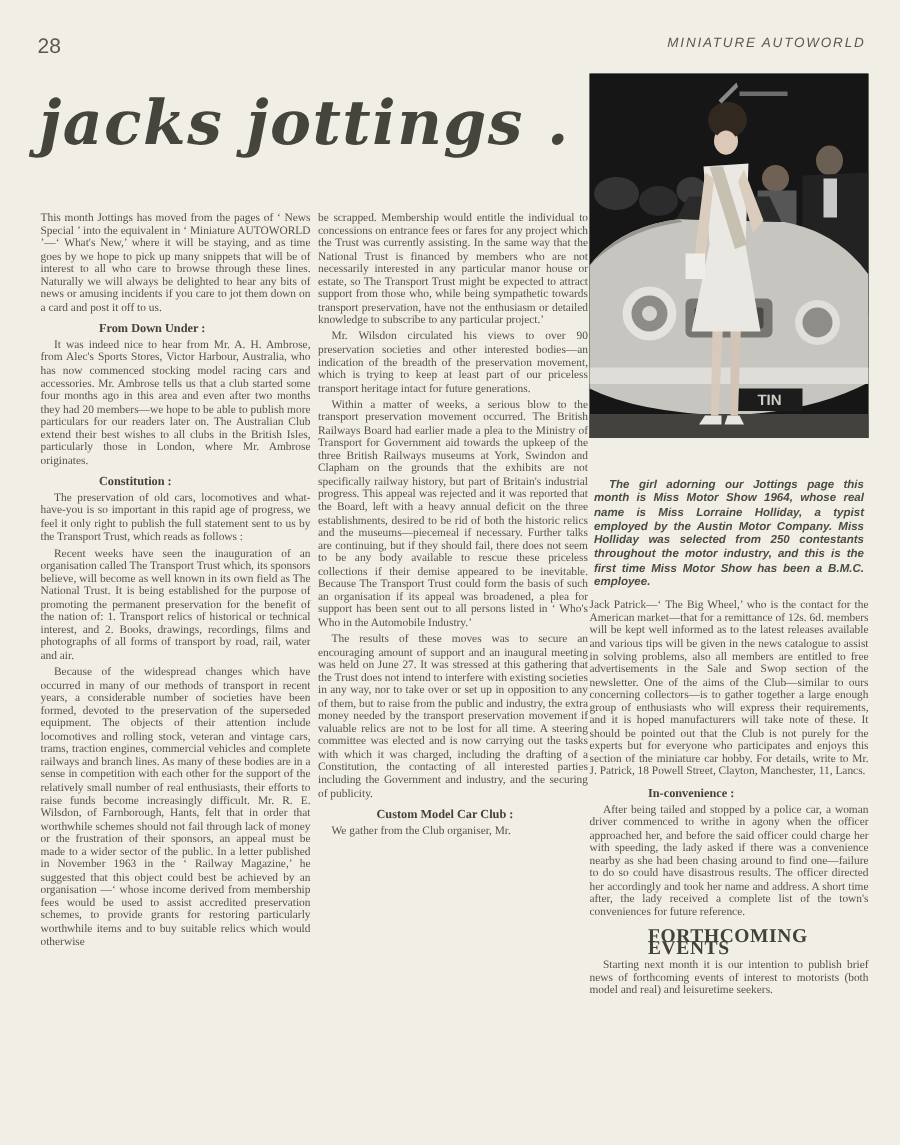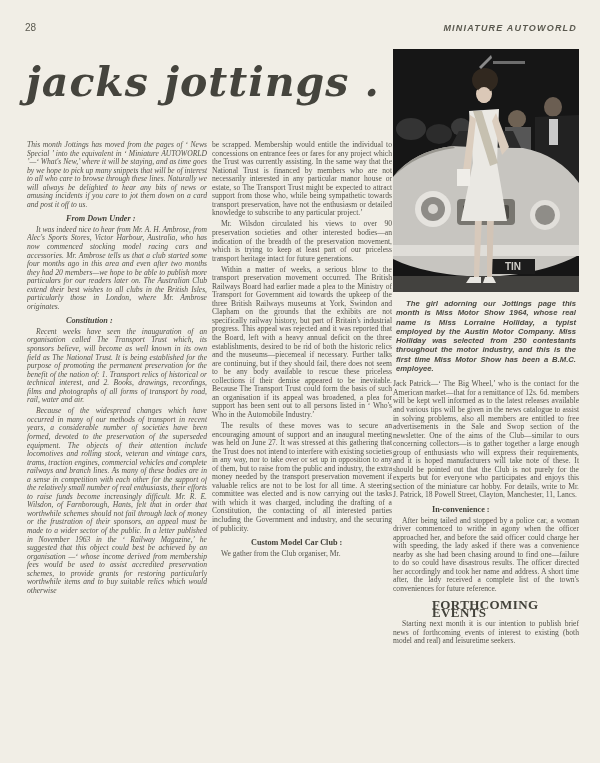--- a/index.html
+++ b/index.html
@@ -1,41 +1,41 @@
 <!DOCTYPE html>
 <html><head>
 <meta charset="utf-8">
 <style>
   html,body{margin:0;padding:0;}
   body{width:600px;height:763px;background:#f1eee6;position:relative;overflow:hidden;
        font-family:"Liberation Serif",serif;}
   .page{position:absolute;inset:0;background:#f1eee6;}
 
-  .page-num{position:absolute;left:25px;top:22px;font-size:10px;color:#5a594f;
+  .page-num{position:absolute;left:25px;top:22px;font-size:14px;color:#5a594f;
             font-family:"Liberation Sans",sans-serif;}
-  .mag-title{position:absolute;right:23px;top:23px;font-size:9px;font-style:italic;font-weight:bold;
+  .mag-title{position:absolute;right:23px;top:23px;font-size:9px;font-style:italic;font-weight:normal;
              letter-spacing:1.2px;color:#5a594f;font-family:"Liberation Sans",sans-serif;}
 
   .title{position:absolute;left:26px;top:60px;font-size:41px;line-height:44px;
          font-family:"DejaVu Serif",serif;font-style:italic;font-weight:bold;
          color:#45443d;letter-spacing:1px;white-space:nowrap;}
 
   .col{position:absolute;width:180px;font-size:7.6px;line-height:8.55px;text-align:justify;
        color:#53524a;height:605px;overflow:hidden;}
   .col p{margin:0 0 2.5px 0;}
   .col p.ind{text-indent:9px;}
   .subhead{font-size:8.2px;font-weight:bold;color:#43423a;margin:5.5px 0 2.5px 0;padding-left:39px;}
   .subhead.caps{font-size:13px;letter-spacing:0.4px;margin-top:7px;}
 
-  .col1{left:27px;top:141px;font-style:italic;}
+  .col1{left:27px;top:141px;}
   .col2{left:212px;top:141px;}
 
   .col3wrap{position:absolute;left:393px;top:49px;width:186px;}
   .photo{width:186px;height:243px;display:block;background:#191919;}
-  .caption{margin-top:7px;padding:0 3px;font-family:"Liberation Sans",sans-serif;
+  .caption{margin-top:26px;padding:0 3px;font-family:"Liberation Sans",sans-serif;
            font-style:italic;font-weight:bold;font-size:7.7px;line-height:9.3px;
            text-align:justify;color:#4c4b44;}
   .caption p{margin:0;text-indent:10px;}
   .col3text{margin-top:7px;width:186px;font-size:7.6px;line-height:8.55px;text-align:justify;
             color:#53524a;}
   .col3text p{margin:0 0 2.5px 0;}
   .col3text p.ind{text-indent:9px;}
 </style>
 </head>
 <body>
@@ -45,20 +45,21 @@
   <div class="page-num">28</div>
   <div class="mag-title">MINIATURE AUTOWORLD</div>
 
   <div class="title">jacks jottings . . .</div>
 
   <div class="col col1">
     <p>This month Jottings has moved from the pages of ‘ News Special ’ into the equivalent in ‘ Miniature AUTOWORLD ’—‘ What's New,’ where it will be staying, and as time goes by we hope to pick up many snippets that will be of interest to all who care to browse through these lines.  Naturally we will always be delighted to hear any bits of news or amusing incidents if you care to jot them down on a card and post it off to us.</p>
     <div class="subhead">From Down Under :</div>
     <p class="ind">It was indeed nice to hear from Mr. A. H. Ambrose, from Alec's Sports Stores, Victor Harbour, Australia, who has now commenced stocking model racing cars and accessories.  Mr. Ambrose tells us that a club started some four months ago in this area and even after two months they had 20 members—we hope to be able to publish more particulars for our readers later on. The Australian Club extend their best wishes to all clubs in the British Isles, particularly those in London, where Mr. Ambrose originates.</p>
     <div class="subhead">Constitution :</div>
+    <p class="ind">The preservation of old cars, locomotives and what-have-you is so important in this rapid age of progress, we feel it only right to publish the full statement sent to us by the Transport Trust, which reads as follows :</p>
     <p class="ind">Recent weeks have seen the inauguration of an organisation called The Transport Trust which, its sponsors believe, will become as well known in its own field as The National Trust.  It is being established for the purpose of promoting the permanent preservation for the benefit of the nation of: 1. Transport relics of historical or technical interest, and 2. Books, drawings, recordings, films and photographs of all forms of transport by road, rail, water and air.</p>
     <p class="ind">Because of the widespread changes which have occurred in many of our methods of transport in recent years, a considerable number of societies have been formed, devoted to the preservation of the superseded equipment.  The objects of their attention include locomotives and rolling stock, veteran and vintage cars, trams, traction engines, commercial vehicles and complete railways and branch lines.  As many of these bodies are in a sense in competition with each other for the support of the relatively small number of real enthusiasts, their efforts to raise funds become increasingly difficult.  Mr. R. E. Wilsdon, of Farnborough, Hants, felt that in order that worthwhile schemes should not fail through lack of money or the frustration of their sponsors, an appeal must be made to a wider sector of the public.  In a letter published in November 1963 in the ‘ Railway Magazine,’ he suggested that this object could best be achieved by an organisation —‘ whose income derived from membership fees would be used to assist accredited preservation schemes, to provide grants for restoring particularly worthwhile items and to buy suitable relics which would otherwise</p>
   </div>
 
   <div class="col col2">
     <p>be scrapped.  Membership would entitle the individual to concessions on entrance fees or fares for any project which the Trust was currently assisting.  In the same way that the National Trust is financed by members who are not necessarily interested in any particular manor house or estate, so The Transport Trust might be expected to attract support from those who, while being sympathetic towards transport preservation, have not the enthusiasm or detailed knowledge to subscribe to any particular project.’</p>
     <p class="ind">Mr. Wilsdon circulated his views to over 90 preservation societies and other interested bodies—an indication of the breadth of the preservation movement, which is trying to keep at least part of our priceless transport heritage intact for future generations.</p>
     <p class="ind">Within a matter of weeks, a serious blow to the transport preservation movement occurred. The British Railways Board had earlier made a plea to the Ministry of Transport for Government aid towards the upkeep of the three British Railways museums at York, Swindon and Clapham on the grounds that the exhibits are not specifically railway history, but part of Britain's industrial progress.  This appeal was rejected and it was reported that the Board, left with a heavy annual deficit on the three establishments, desired to be rid of both the historic relics and the museums—piecemeal if necessary.  Further talks are continuing, but if they should fail, there does not seem to be any body available to rescue these priceless collections if their demise appeared to be inevitable.  Because The Transport Trust could form the basis of such an organisation if its appeal was broadened, a plea for support has been sent out to all persons listed in ‘ Who's Who in the Automobile Industry.’</p>
     <p class="ind">The results of these moves was to secure an encouraging amount of support and an inaugural meeting was held on June 27.  It was stressed at this gathering that the Trust does not intend to interfere with existing societies in any way, nor to take over or set up in opposition to any of them, but to raise from the public and industry, the extra money needed by the transport preservation movement if valuable relics are not to be lost for all time.  A steering committee was elected and is now carrying out the tasks with which it was charged, including the drafting of a Constitution, the contacting of all interested parties including the Government and industry, and the securing of publicity.</p>
     <div class="subhead">Custom Model Car Club :</div>
@@ -117,17 +118,17 @@
 
     <div class="caption">
       <p>The girl adorning our Jottings page this month is Miss Motor Show 1964, whose real name is Miss Lorraine Holliday, a typist employed by the Austin Motor Company. Miss Holliday was selected from 250 contestants throughout the motor industry, and this is the first time Miss Motor Show has been a B.M.C. employee.</p>
     </div>
 
     <div class="col3text">
       <p>Jack Patrick—‘ The Big Wheel,’ who is the contact for the American market—that for a remittance of 12s. 6d. members will be kept well informed as to the latest releases available and various tips will be given in the news catalogue to assist in solving problems, also all members are entitled to free advertisements in the Sale and Swop section of the newsletter.  One of the aims of the Club—similar to ours concerning collectors—is to gather together a large enough group of enthusiasts who will express their requirements, and it is hoped manufacturers will take note of these.  It should be pointed out that the Club is not purely for the experts but for everyone who participates and enjoys this section of the miniature car hobby.  For details, write to Mr. J. Patrick, 18 Powell Street, Clayton, Manchester, 11, Lancs.</p>
       <div class="subhead">In-convenience :</div>
       <p class="ind">After being tailed and stopped by a police car, a woman driver commenced to writhe in agony when the officer approached her, and before the said officer could charge her with speeding, the lady asked if there was a convenience nearby as she had been chasing around to find one—failure to do so could have disastrous results.  The officer directed her accordingly and took her name and address.  A short time after, the lady received a complete list of the town's conveniences for future reference.</p>
       <div class="subhead caps">FORTHCOMING EVENTS</div>
-      <p class="ind">Starting next month it is our intention to publish brief news of forthcoming events of interest to existing (both model and real) and leisuretime seekers.</p>
+      <p class="ind">Starting next month it is our intention to publish brief news of forthcoming events of interest to motorists (both model and real) and leisuretime seekers.</p>
     </div>
   </div>
 
 </div>
 
 </body></html>

